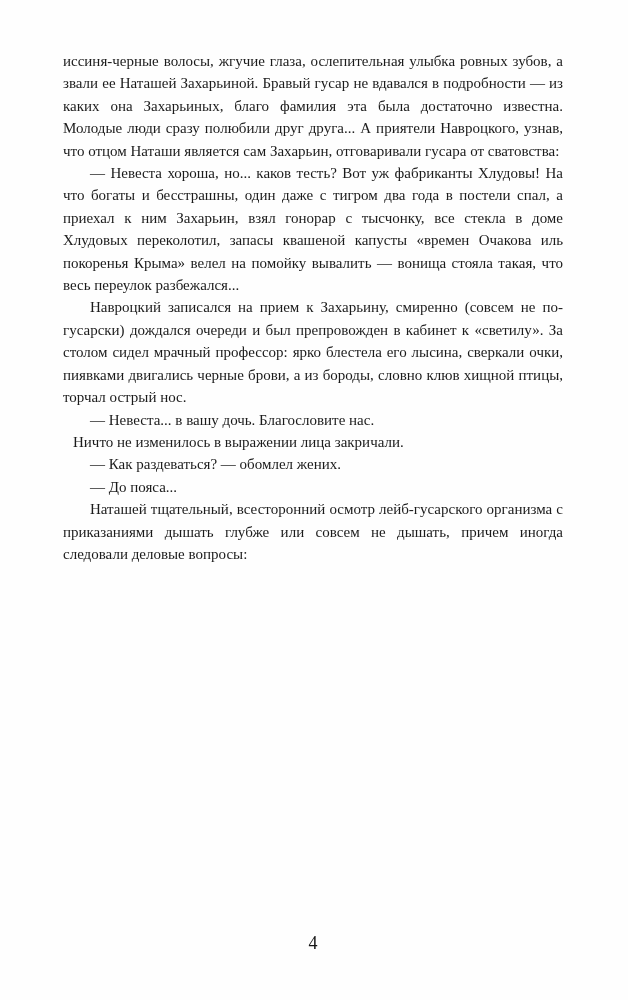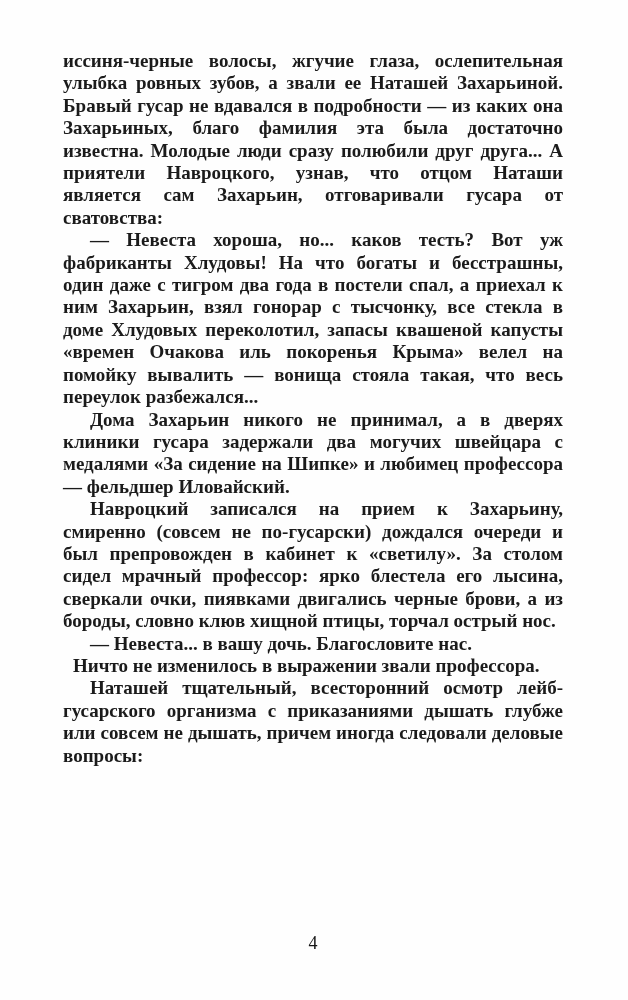--- a/index.html
+++ b/index.html
@@ -17,25 +17,24 @@
     height: 1000px;
     background: #fefefe;
     font-family: "Liberation Serif", "DejaVu Serif", serif;
     color: #1b1b1b;
   }
   .text-block {
     position: absolute;
     left: 63px;
     top: 50px;
     width: 500px;
-    font-size: 19px;
+    font-size: 15px;
     line-height: 22.4px;
     text-align: justify;
     hyphens: auto;
-    font-weight: bold;
     -webkit-hyphens: auto;
   }
   .text-block p {
     margin: 0;
     padding: 0;
     text-indent: 27px;
   }
   .text-block p.cont {
     text-indent: 0;
   }
@@ -53,20 +52,21 @@
     color: #141414;
   }
 </style>
 </head>
 <body>
 
 <div class="page">
   <div class="text-block">
     <p class="cont">иссиня-черные волосы, жгучие глаза, ослепительная улыбка ровных зубов, а звали ее Наташей Захарьиной. Бравый гусар не вдавался в подробности — из каких она Захарьиных, благо фамилия эта была достаточно известна. Молодые люди сразу полюбили друг друга... А приятели Навроцкого, узнав, что отцом Наташи является сам Захарьин, отговаривали гусара от сватовства:</p>
     <p>— Невеста хороша, но... каков тесть? Вот уж фабриканты Хлудовы! На что богаты и бесстрашны, один даже с тигром два года в постели спал, а приехал к ним Захарьин, взял гонорар с тысчонку, все стекла в доме Хлудовых переколотил, запасы квашеной капусты «времен Очакова иль покоренья Крыма» велел на помойку вывалить — вонища стояла такая, что весь переулок разбежался...</p>
-    <p>Дома Захарьин никого не принимал, а в дверях клиники гусара задержали два могучих швейцара с медалями «За сидение на Шипке» и любимец профессора — фельдшер Иловайский.</p>
     <p>Навроцкий записался на прием к Захарьину, смиренно (совсем не по-гусарски) дождался очереди и был препровожден в кабинет к «светилу». За столом сидел мрачный профессор: ярко блестела его лысина, сверкали очки, пиявками двигались черные брови, а из бороды, словно клюв хищной птицы, торчал острый нос.</p>
     <p>— Невеста... в вашу дочь. Благословите нас.</p>
-    <p class="indent-sm">Ничто не изменилось в выражении звали профессора.</p>
+    <p class="indent-sm">Ничто не изменилось в выражении лица закричали.</p>
+    <p>— Как раздеваться? — обомлел жених.</p>
+    <p>— До пояса...</p>
     <p>Наташей тщательный, всесторонний осмотр лейб-гусарского организма с приказаниями дышать глубже или совсем не дышать, причем иногда следовали деловые вопросы:</p>
   </div>
   <div class="page-number">4</div>
 </div>
 
 </body></html>

